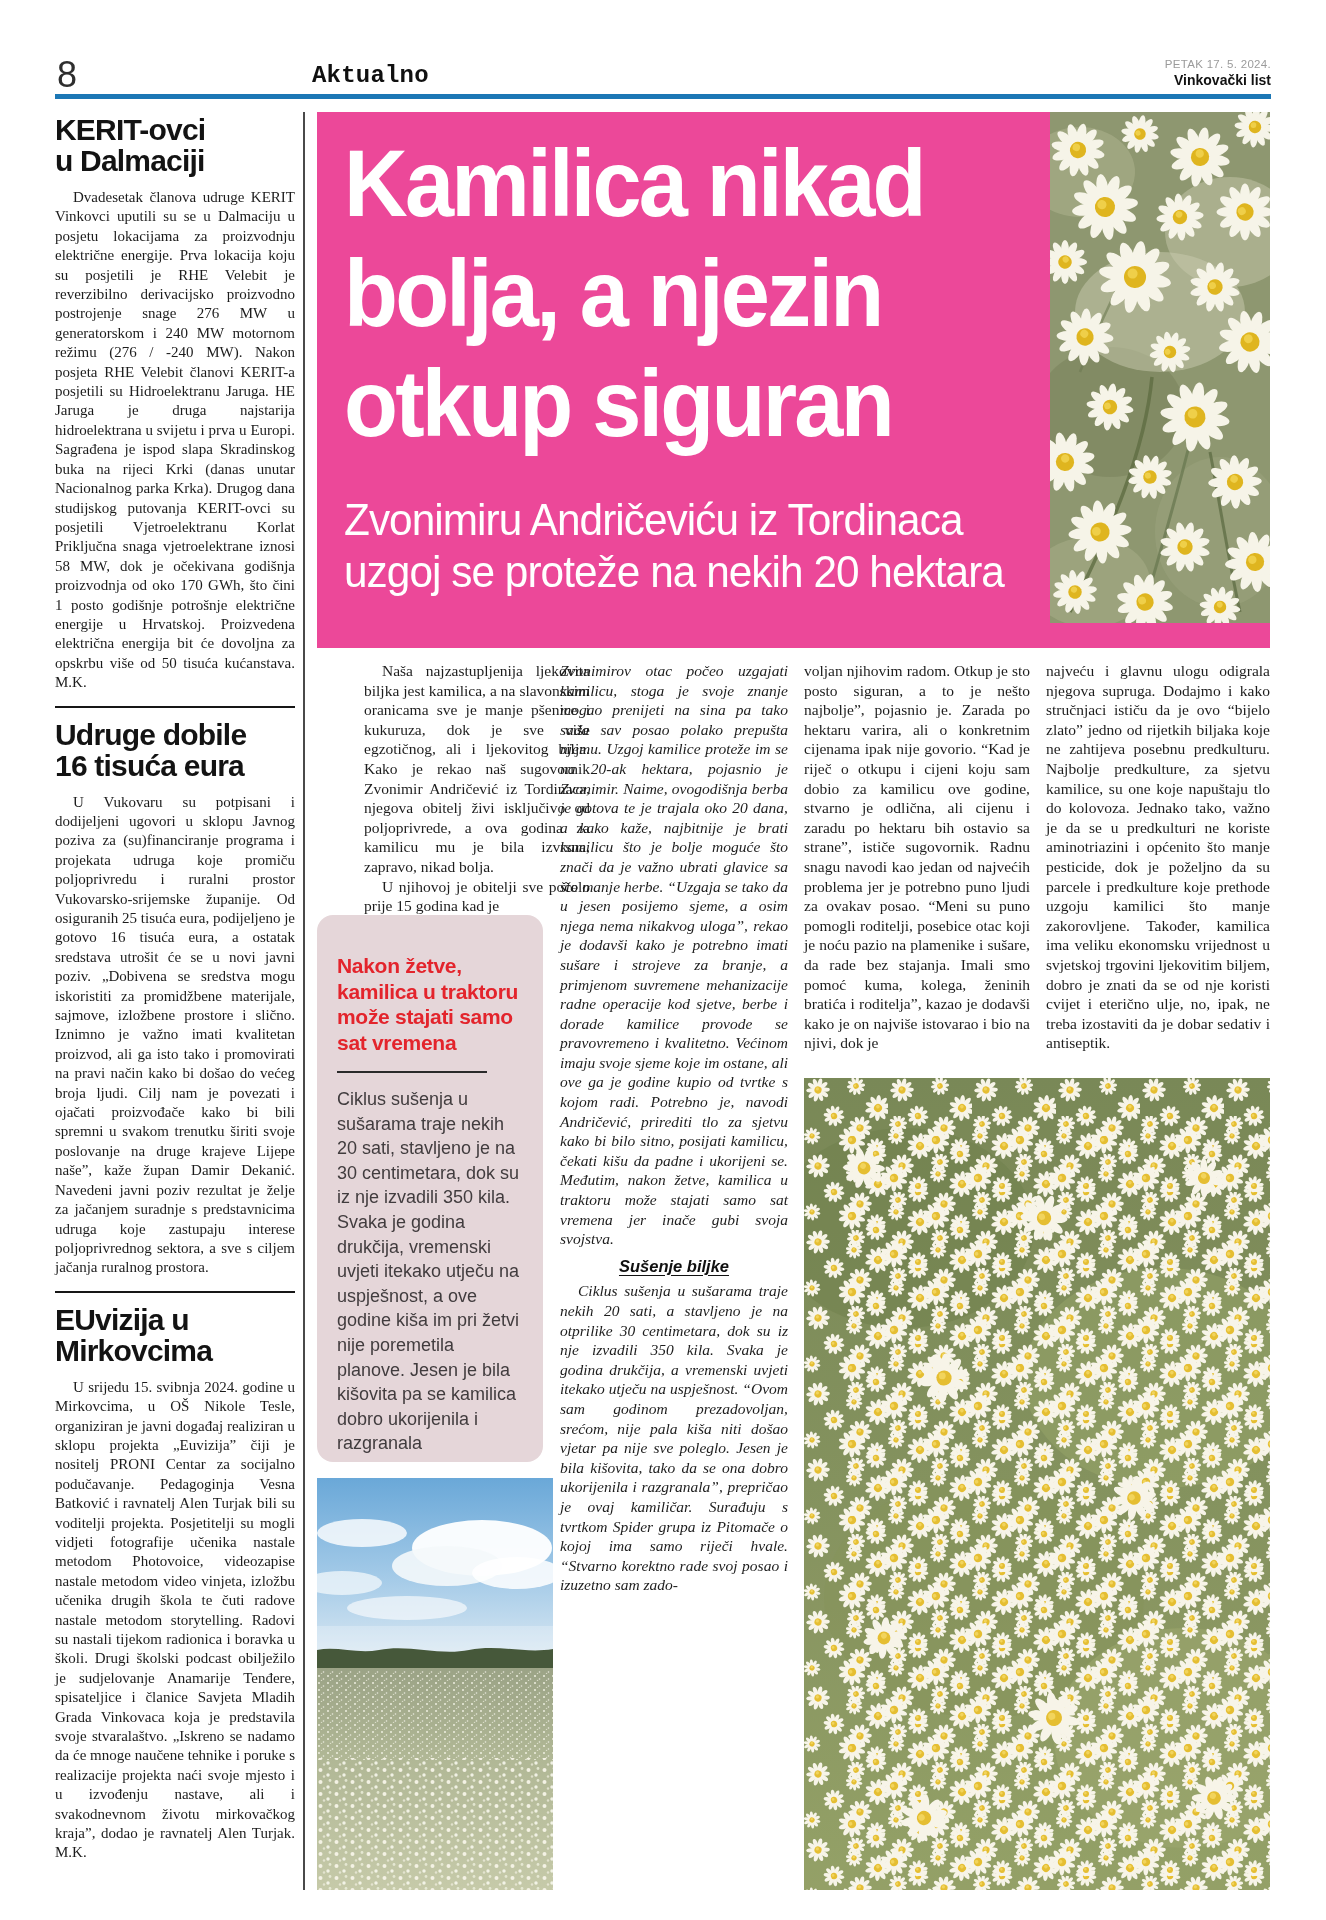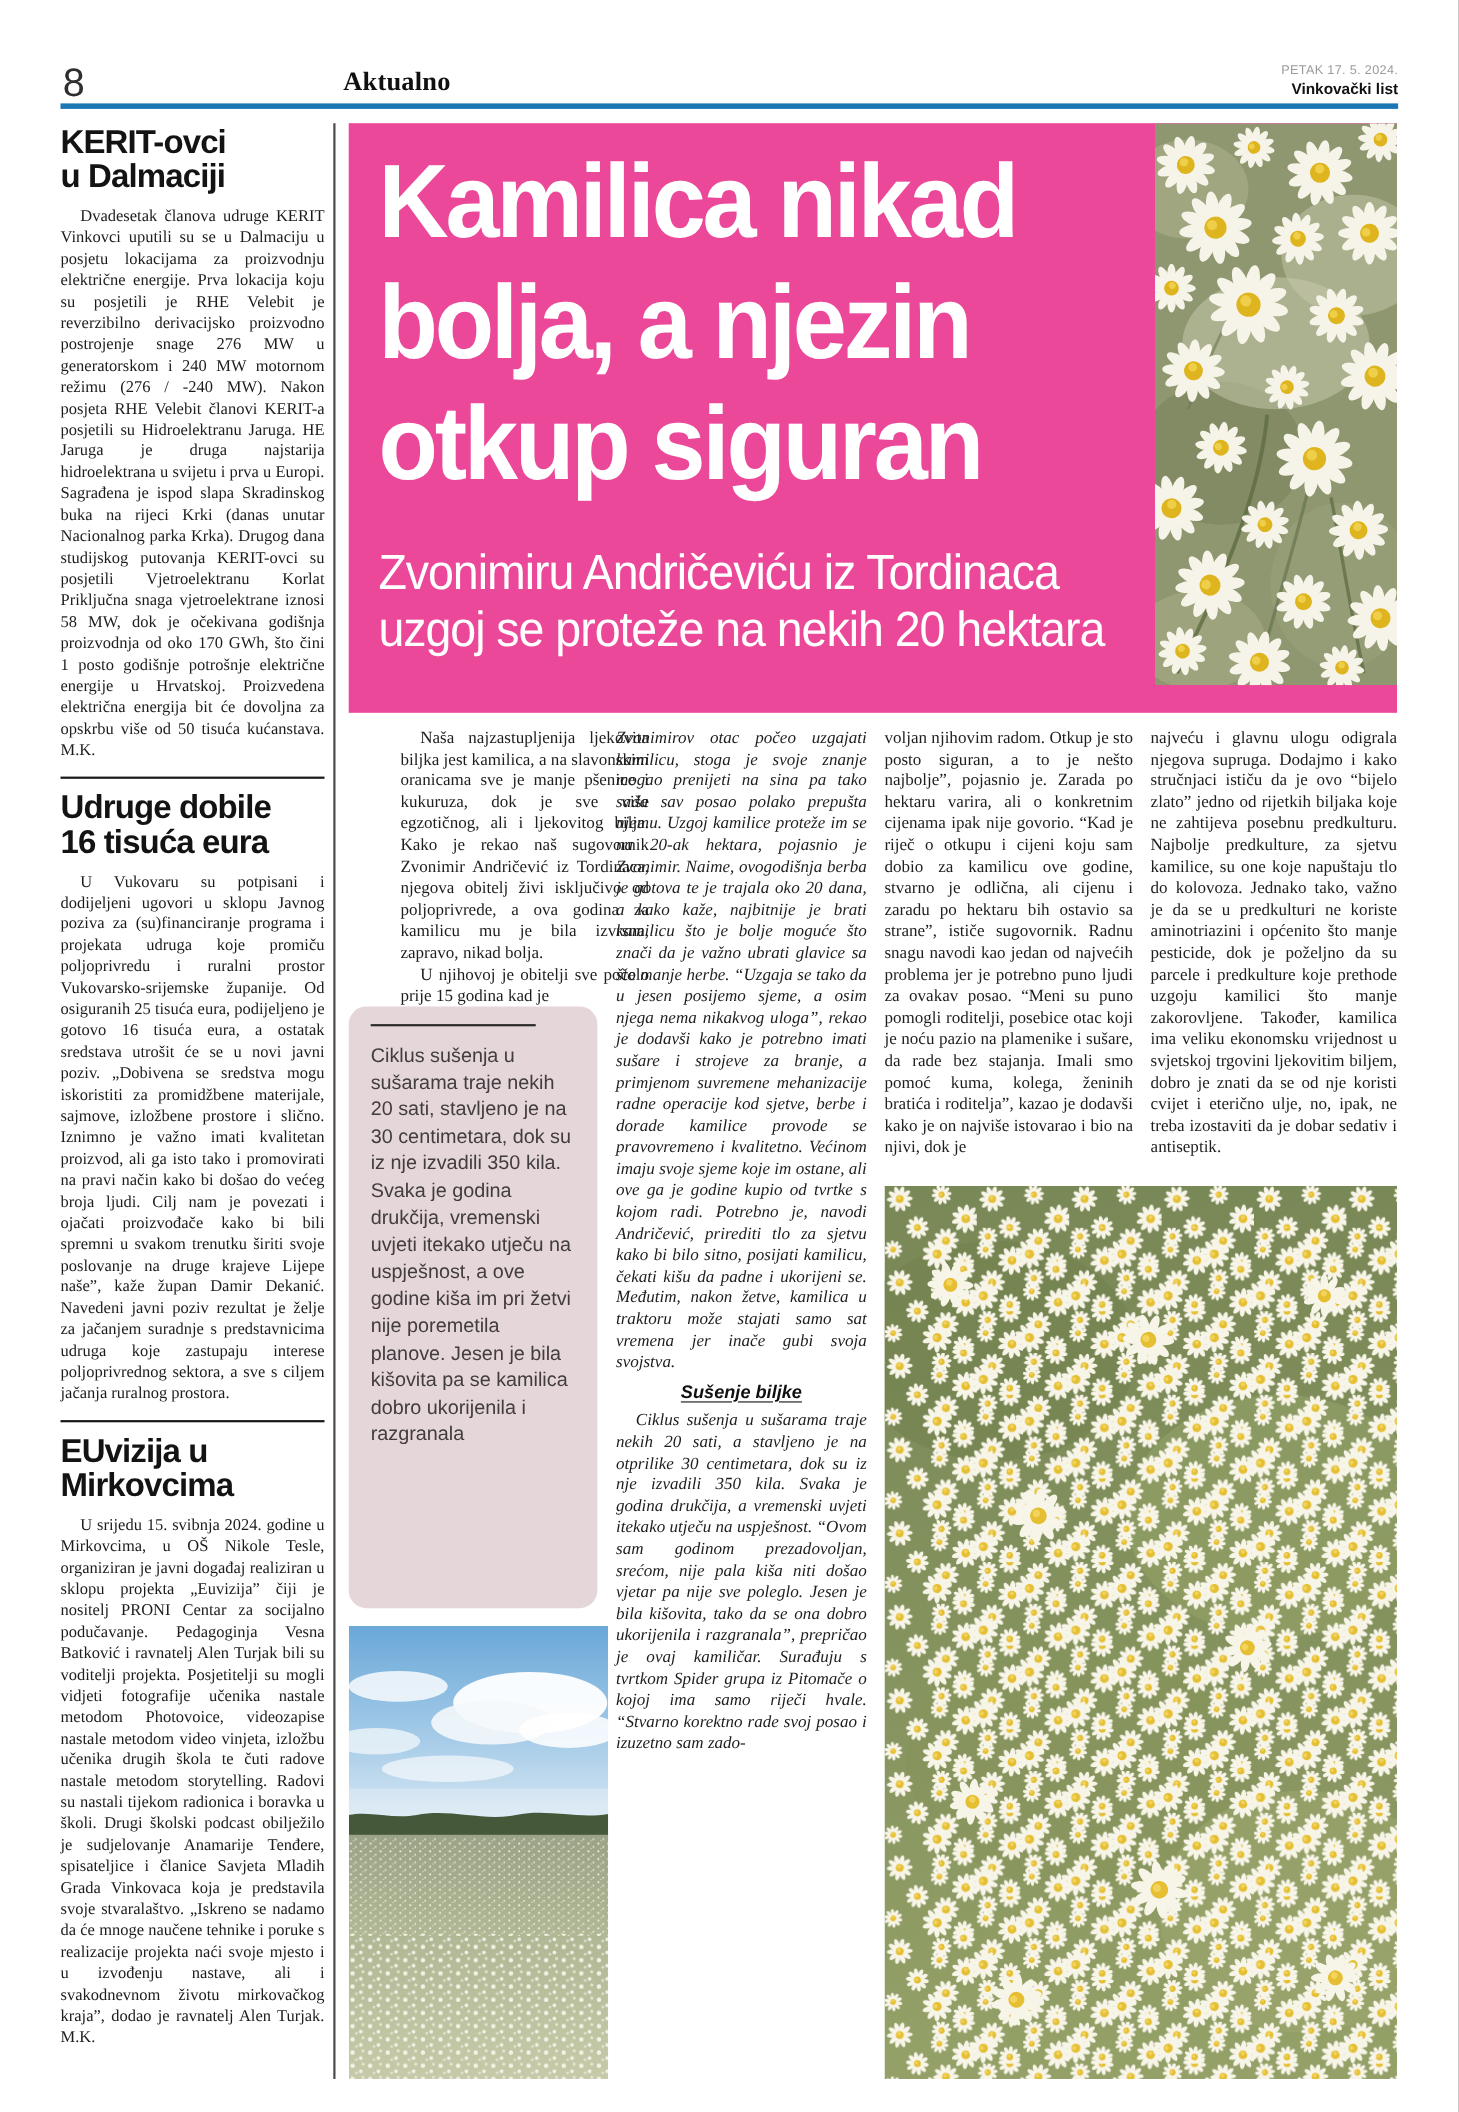--- a/index.html
+++ b/index.html
@@ -3,21 +3,21 @@
 <meta charset="utf-8">
 <style>
   html,body{margin:0;padding:0;background:#9a9a9a;}
   .page{position:relative;width:1326px;height:1920px;background:#ffffff;margin:0 auto;
         font-family:"Liberation Serif",serif;overflow:hidden;}
   .abs{position:absolute;}
 
   
   .pagenum{left:57px;top:54px;font-family:"Liberation Sans",sans-serif;font-size:36px;
            font-weight:400;color:#2e2e2e;}
-  .section-title{left:312px;top:62px;font-family:Liberation Serif, serif;font-size:24px;
+  .section-title{left:312px;top:62px;font-family:Liberation Mono, monospace;font-size:24px;
            font-weight:700;color:#101010;letter-spacing:.2px;}
   .dateblock{right:55px;top:58px;text-align:right;font-family:"Liberation Sans",sans-serif;}
   .issue-date{font-size:11.5px;color:#9b9b9b;letter-spacing:.3px;padding-left:44px;}
   .pub-name{font-size:14px;font-weight:700;color:#121212;margin-top:2px;}
   .bluerule{left:55px;top:94px;width:1216px;height:5px;background:#1c77b5;}
 
   
   .vrule{left:303px;top:112px;width:2px;height:1778px;background:#4a4a4a;}
   .sidebar{left:55px;top:114px;width:240px;}
   .sb-title{font-family:"Liberation Sans",sans-serif;font-weight:700;font-size:30px;
@@ -174,20 +174,21 @@
       <div>uzgoj se proteže na nekih 20 hektara</div>
     </div>
   </div>
 
   <div class="abs bcol colA">
     <p class="ind">Naša najzastupljenija ljekovita biljka jest kamilica, a na slavonskim oranicama sve je manje pšenice i kukuruza, dok je sve više egzotičnog, ali i ljekovitog bilja. Kako je rekao naš sugovornik Zvonimir Andričević iz Tordinaca, njegova obitelj živi isključivo od poljoprivrede, a ova godina za kamilicu mu je bila izvrsna, zapravo, nikad bolja.</p>
     <p class="ind">U njihovoj je obitelji sve počelo prije 15 godina kad je</p>
   </div>
 
   <div class="abs pq">
+    <div class="pq-title">Nakon žetve, kamilica u traktoru može stajati samo sat vremena</div>
     <hr class="pq-rule">
     <div class="pq-body">Ciklus sušenja u sušarama traje nekih 20 sati,  stavljeno je na 30 centimetara, dok su iz nje izvadili 350 kila. Svaka je godina drukčija, vremenski uvjeti itekako utječu na uspješnost, a ove godine kiša im pri žetvi nije poremetila planove. Jesen je bila kišovita pa se kamilica dobro ukorijenila i razgranala</div>
   </div>
 
   <div class="abs bcol colB">
     <p>Zvonimirov otac počeo uzgajati kamilicu, stoga je svoje znanje mogao prenijeti na sina pa tako sada sav posao polako prepušta njemu. Uzgoj kamilice proteže im se na 20-ak hektara, pojasnio je Zvonimir. Naime, ovogodišnja berba je gotova te je trajala oko 20 dana, a kako kaže, najbitnije je brati kamilicu što je bolje moguće što znači da je važno ubrati glavice sa što manje herbe. “Uzgaja se tako da u jesen posijemo sjeme, a osim njega nema nikakvog uloga”, rekao je dodavši kako je potrebno imati sušare i strojeve za branje, a primjenom suvremene mehanizacije radne operacije kod sjetve, berbe i dorade kamilice provode se pravovremeno i kvalitetno. Većinom imaju svoje sjeme koje im ostane, ali ove ga je godine kupio od tvrtke s kojom radi. Potrebno je, navodi Andričević, prirediti tlo za sjetvu kako bi bilo sitno, posijati kamilicu, čekati kišu da padne i ukorijeni se. Međutim, nakon žetve, kamilica u traktoru može stajati samo sat vremena jer inače gubi svoja svojstva.</p>
     <h3 class="subhead">Sušenje biljke</h3>
     <p class="ind">Ciklus sušenja u sušarama traje nekih 20 sati, a stavljeno je na otprilike 30 centimetara, dok su iz nje izvadili 350 kila. Svaka je godina drukčija, a vremenski uvjeti itekako utječu na uspješnost. “Ovom sam godinom prezadovoljan, srećom, nije pala kiša niti došao vjetar pa nije sve poleglo. Jesen je bila kišovita, tako da se ona dobro ukorijenila i razgranala”, prepričao je ovaj kamiličar. Surađuju s tvrtkom Spider grupa iz Pitomače o kojoj ima samo riječi hvale. “Stvarno korektno rade svoj posao i izuzetno sam zado-</p>
   </div>
 

